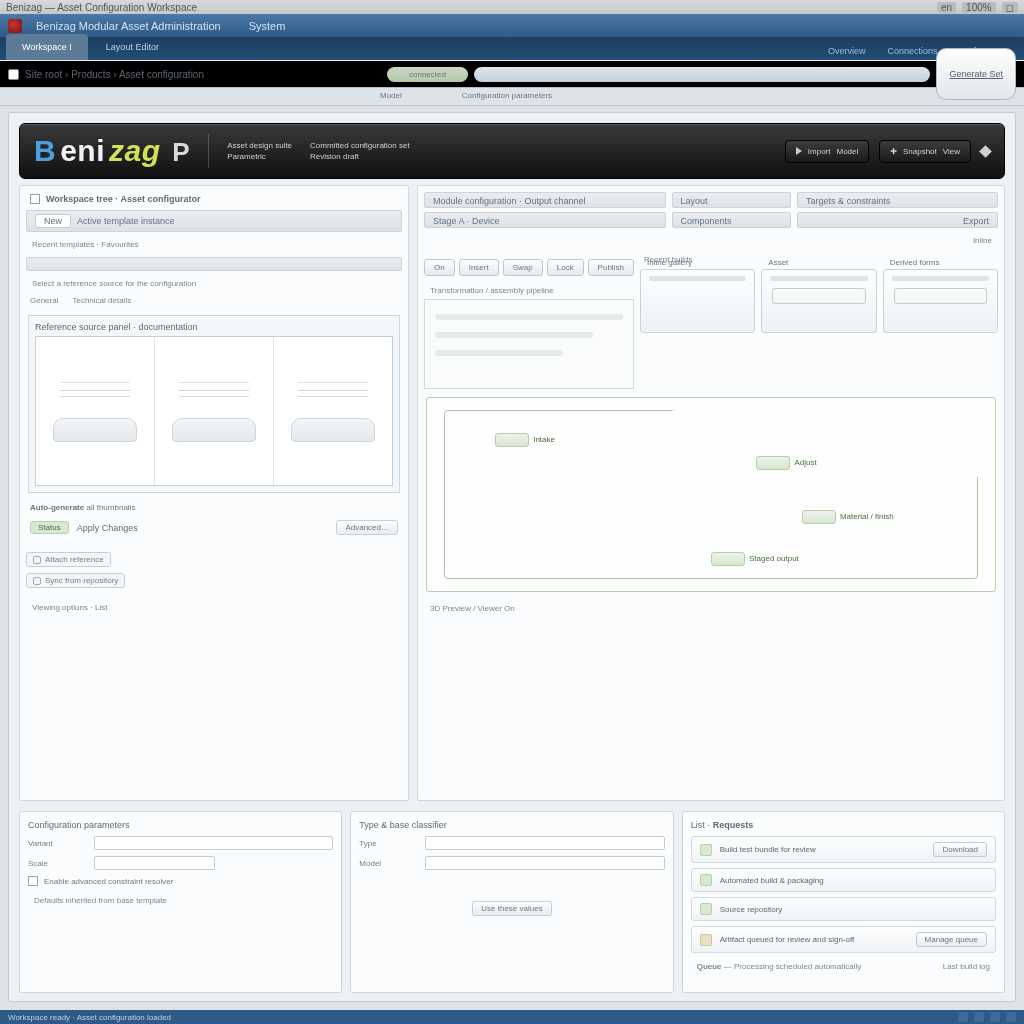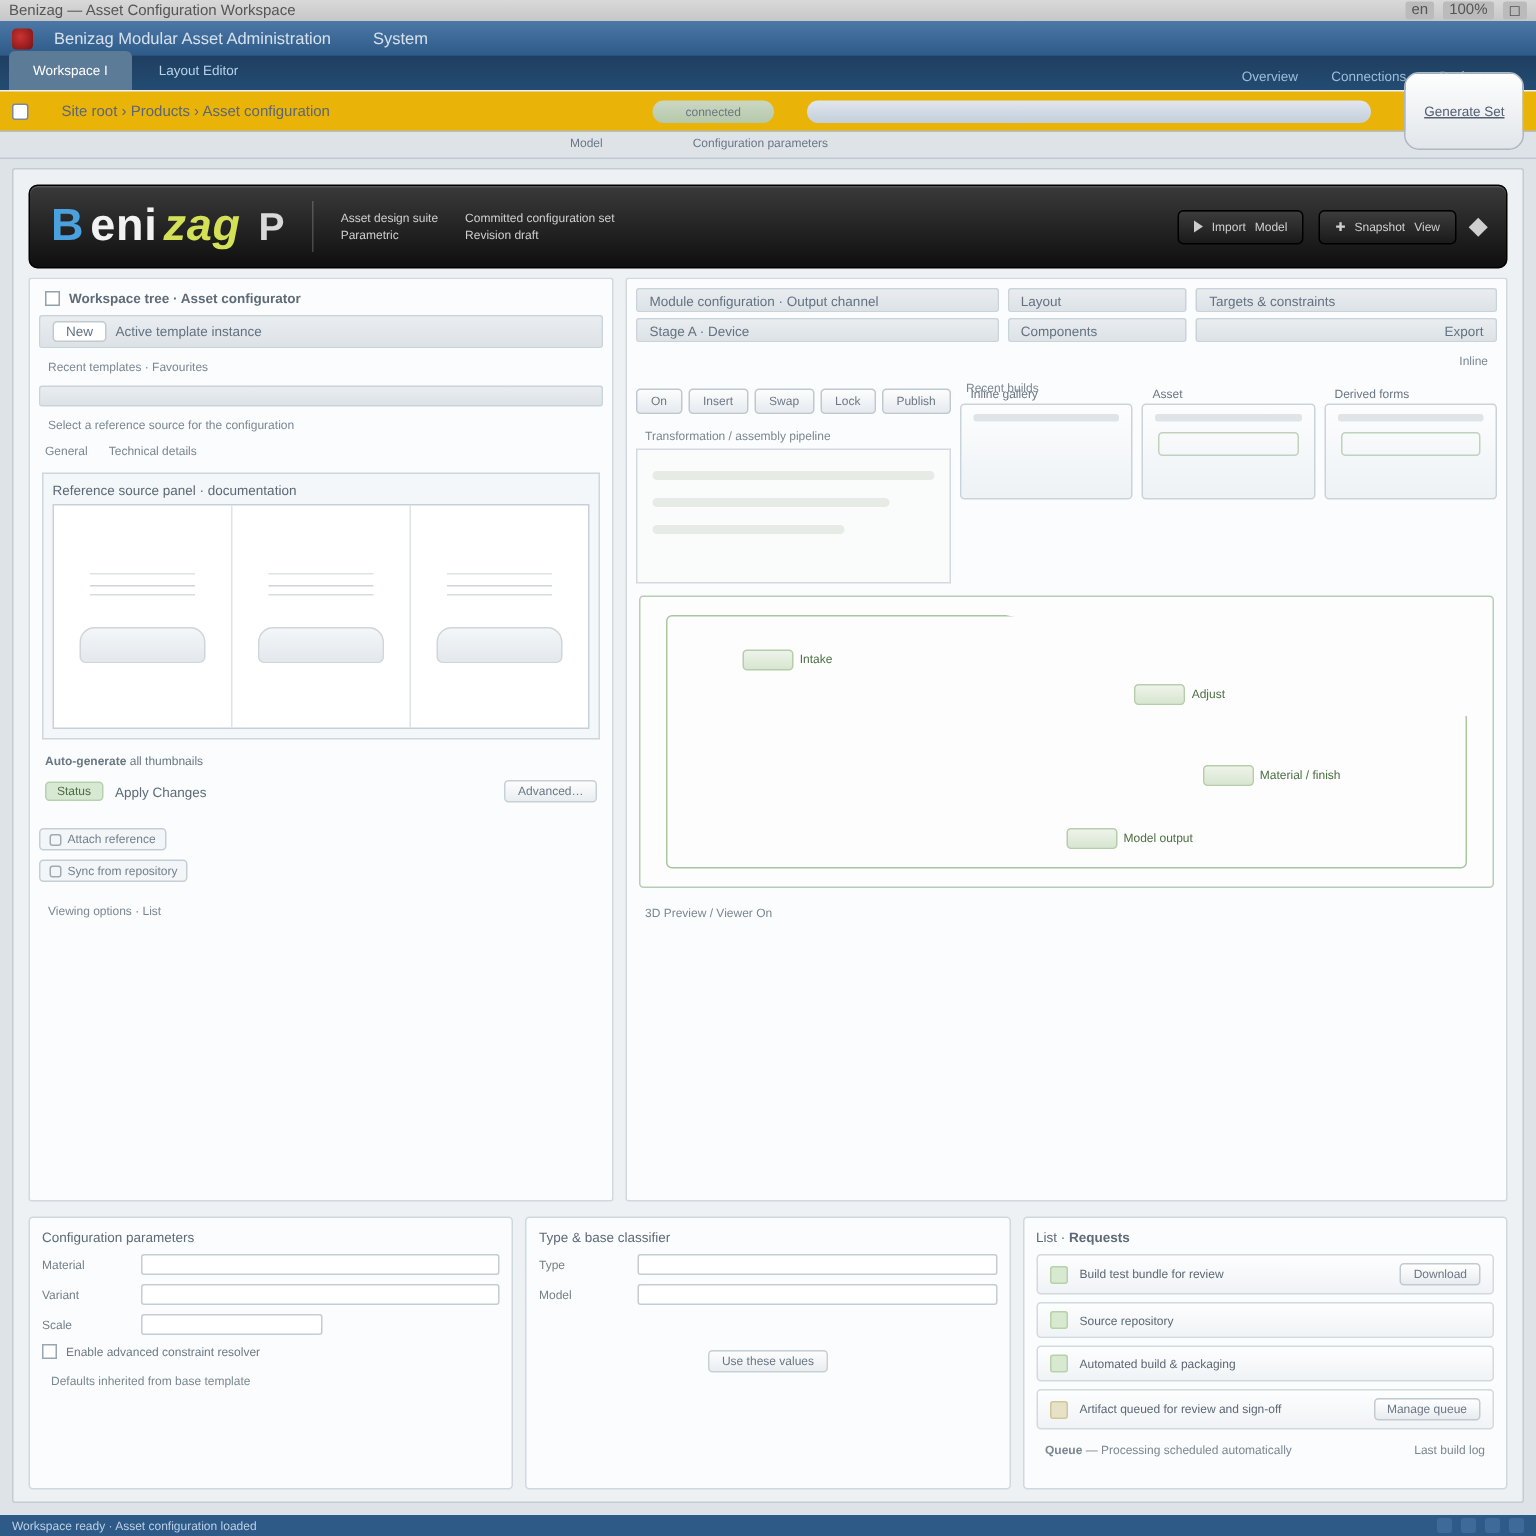--- a/index.html
+++ b/index.html
@@ -12,21 +12,21 @@
 .app-menu { height: 24px; background: linear-gradient(#4b78a6,#2e5a88); display:flex; align-items:center; padding: 0 8px; gap:14px; color:#e8eef6; font-size:11px; border-bottom:1px solid #1f4066;}
 .app-menu .appicon{width:14px;height:14px;background: radial-gradient(circle at 40% 40%, #c33, #711);border-radius:3px;}
 .app-menu .mi{opacity:.9}
 
 .tabstrip { height: 22px; background: linear-gradient(#1f3f60,#234c73); display:flex; align-items:flex-end; padding: 0 6px; gap:2px;}
 .tabstrip .tab{ padding:8px 16px; color:#b9d2e9; font-size:9px; border-radius:4px 4px 0 0;}
 .tabstrip .tab.active{ background:#5c7b97; color:#fff;}
 .tabstrip .spacer{flex:1}
 .tabstrip .tlink{ color:#9cbdd9; font-size:9px; padding:4px 10px;}
 
-.toolbar{ height: 28px; background:#eab308; border-top:1px solid #eef2f6; border-bottom:1px solid #b4bec8; display:flex; align-items:center; padding:0 8px; gap:22px;}
+.toolbar{ height: 28px; background:#000000; border-top:1px solid #eef2f6; border-bottom:1px solid #b4bec8; display:flex; align-items:center; padding:0 8px; gap:6px;}
 .toolbar .check{ width:11px;height:11px;border:1px solid #7a8a99;background:#fff;border-radius:2px;}
 .toolbar .addr{ flex:0 0 320px; color:#5b6774;}
 .toolbar .pill{ height:15px; border-radius:8px; padding:0 22px; font-size:8px; display:flex;align-items:center; color:#6b7580;}
 .toolbar .pill.a{ background:linear-gradient(#cbd7c3,#b5c9aa);}
 .toolbar .pill.b{ background:linear-gradient(#e0e6ee,#c3cfda); flex:1;}
 .toolbar .btn{ background:linear-gradient(#fefefe,#e2e6ea); border:1px solid #aeb8c2; border-radius:10px; padding:20px 12px; font-size:9px; color:#546072;text-decoration:underline;}
 
 .subtabs{height:18px;background:#dee3e8;border-bottom:1px solid #c1c9d1;display:flex;gap:60px;padding-left:380px;}
 .subtabs span{color:#6a7886;font-size:8px;padding-top:3px;}
 
@@ -261,33 +261,29 @@
                 </div>
             </div>
           </div>
         </div>
 
         <div class="diagram">
           <div class="poly"></div>
           <div class="dnode" style="left:12%;top:18%"><span class="chip"></span><span>Intake</span></div>
           <div class="dnode" style="left:58%;top:30%"><span class="chip"></span><span>Adjust</span></div>
           <div class="dnode" style="left:66%;top:58%"><span class="chip"></span><span>Material / finish</span></div>
-          <div class="dnode" style="left:50%;top:80%"><span class="chip"></span><span>Model output</span></div>
+          <div class="dnode" style="left:50%;top:80%"><span class="chip"></span><span>Staged output</span></div>
         </div>
         <div class="smalltxt">3D Preview / Viewer On</div>
       </div>
     </div>
 
     <div class="lowrow">
       <div class="card">
         <div class="ctitle">Configuration parameters</div>
-        <div class="fld">
-            <label>Material</label>
-            <div class="inp"></div>
-          </div>
         <div class="fld">
             <label>Variant</label>
             <div class="inp"></div>
           </div>
         <div class="fld">
             <label>Scale</label>
             <div class="inp" style="flex:.5"></div>
           </div>
         <div class="fld">
             <span class="check2"></span>
@@ -312,25 +308,25 @@
 
       <div class="card">
         <div class="ctitle"><span>List</span> · <b>Requests</b></div>
         <div class="listitm">
             <span class="li-icon"></span>
             <span>Build test bundle for review</span>
             <span class="li-btn">Download</span>
           </div>
         <div class="listitm">
             <span class="li-icon"></span>
-            <span>Source repository</span>
+            <span>Automated build &amp; packaging</span>
           </div>
         <div class="listitm">
             <span class="li-icon"></span>
-            <span>Automated build &amp; packaging</span>
+            <span>Source repository</span>
           </div>
         <div class="listitm">
             <span class="li-icon" style="background:#e7e2c6;border-color:#cfc79a"></span>
             <span>Artifact queued for review and sign-off</span>
             <span class="li-btn">Manage queue</span>
           </div>
         <div class="smalltxt"><b>Queue</b> — <span>Processing scheduled automatically</span><span class="li-btn" style="float:right">Last build log</span></div>
       </div>
     </div>
 

